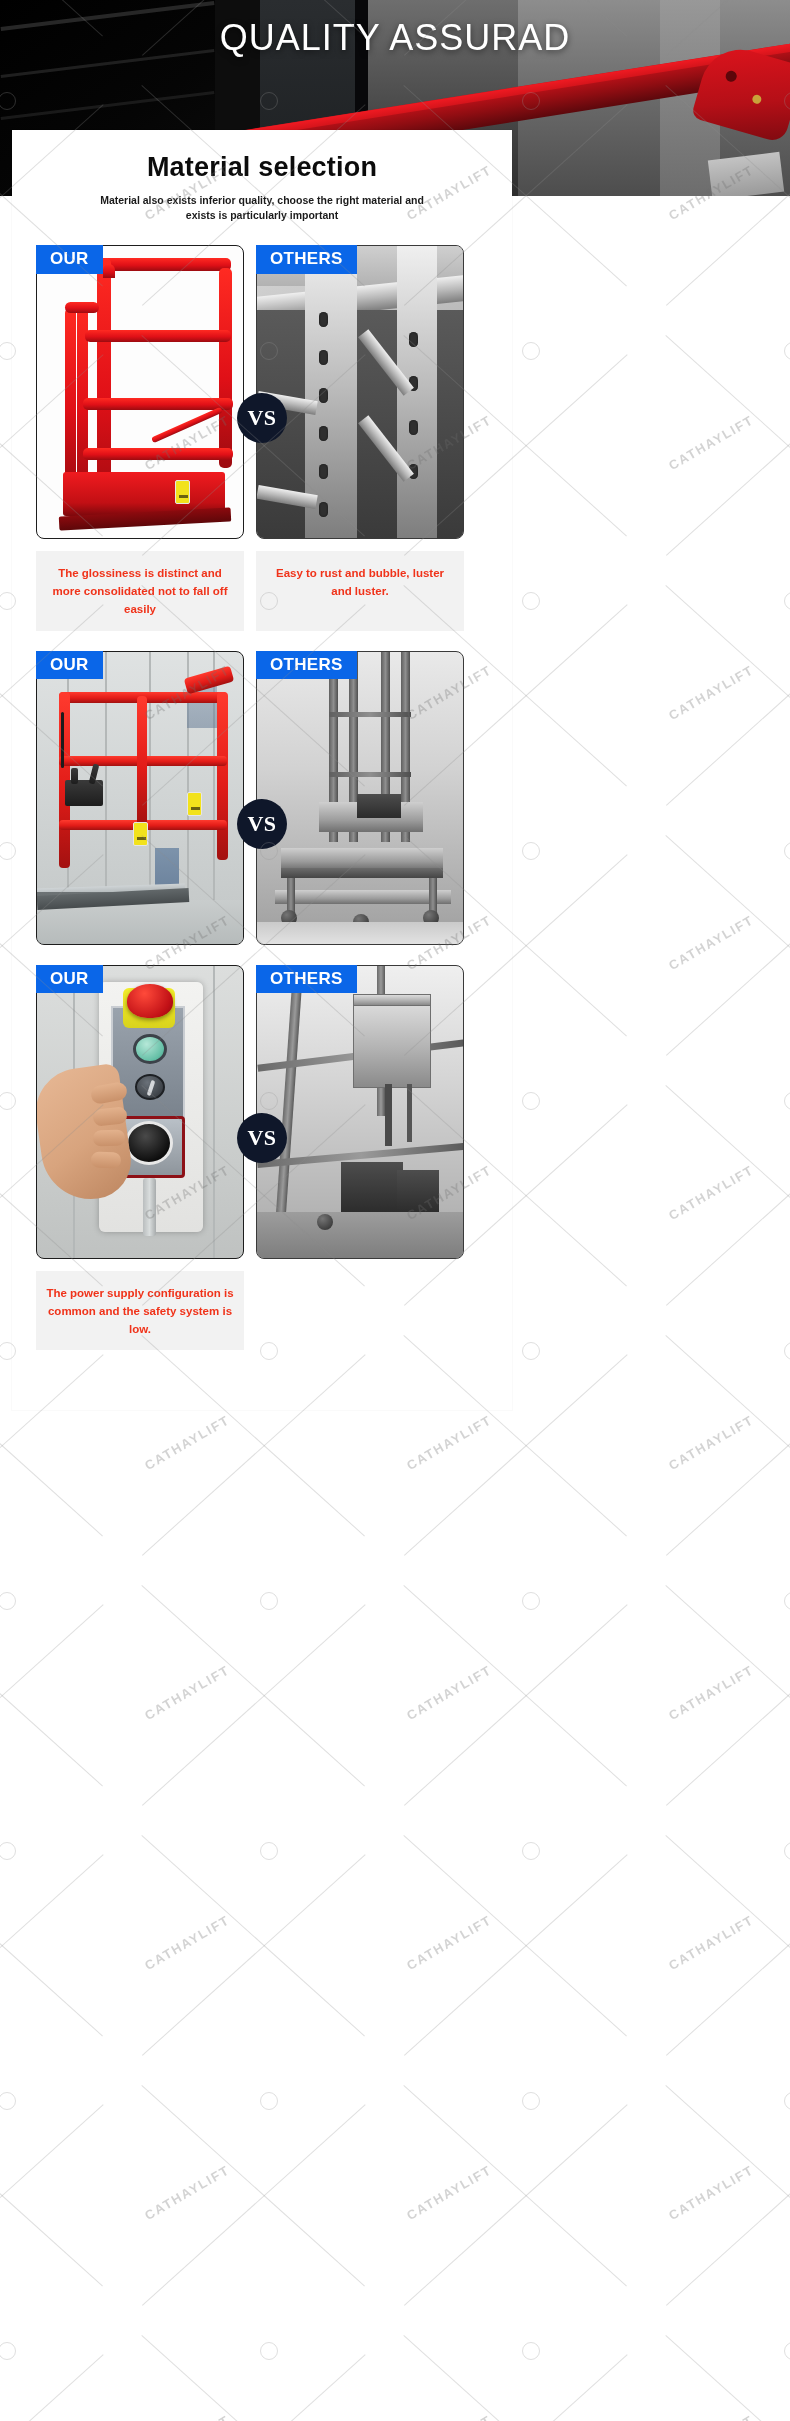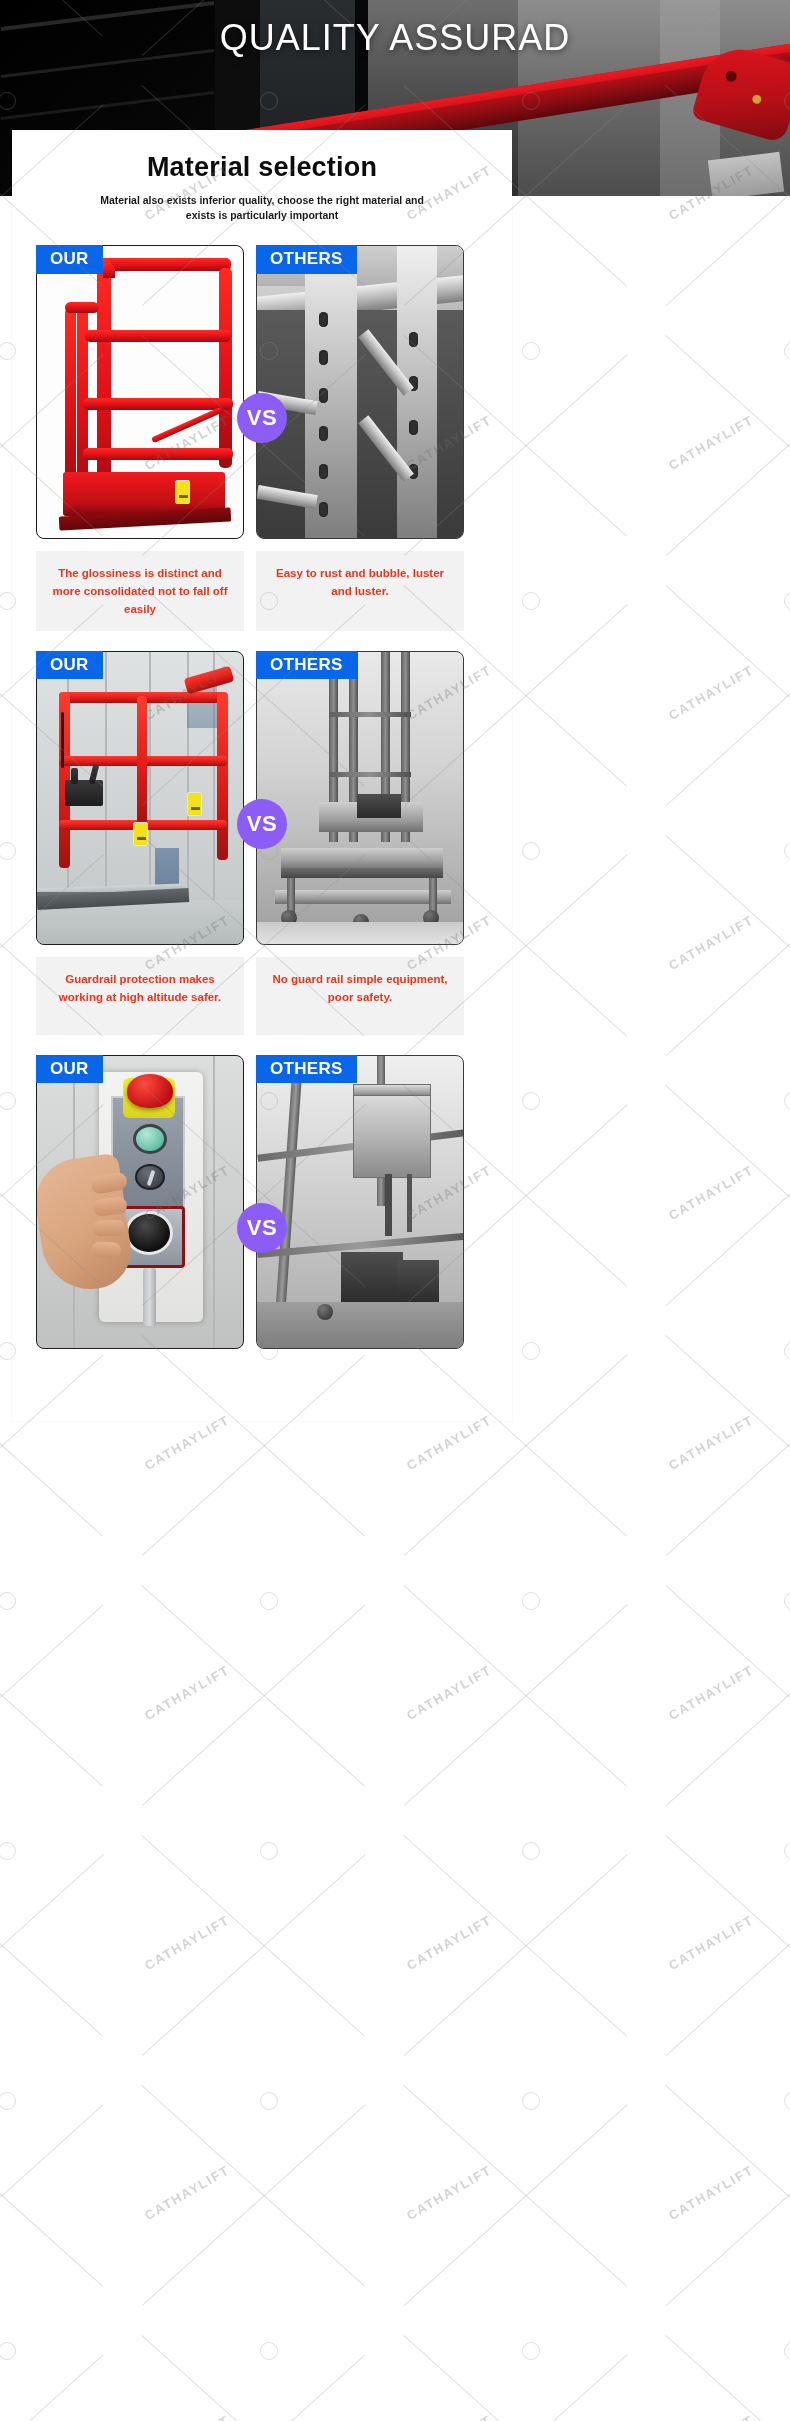--- a/index.html
+++ b/index.html
@@ -263,23 +263,23 @@
     position:absolute; background: linear-gradient(180deg,#dcdcdc 0%,#b2b2b2 55%,#8a8a8a 100%);
     border:1px solid #6f6f6f;
   }
   .frame-tube { position:absolute; background: linear-gradient(90deg,#6a6a6a,#9a9a9a,#5a5a5a); }
   .batt { position:absolute; background: linear-gradient(180deg,#4d4d4d,#2b2b2b); }
 
   
   .vs {
     position: absolute; left: 50%; transform: translateX(-50%);
     top: 148px; width: 50px; height: 50px; border-radius: 50%;
-    background: #8b5cf6; color: #fff; z-index: 8;
+    background: #0f172a; color: #fff; z-index: 8;
     display: flex; align-items: center; justify-content: center;
-    font-size: 22px; font-weight: 600; letter-spacing: .5px;
+    font-size: 22px; font-weight: 600; letter-spacing: .5px; font-family: Liberation Serif, serif;
   }
 
   
   .captions { display: flex; gap: 12px; margin-top: 12px; }
   .caption {
     width: 208px; min-height: 78px; background: #f2f2f2;
     color: #f0331a; font-size: 11.5px; font-weight: 700; line-height: 1.55;
     text-align: center; padding: 14px 10px 12px;
   }
 
@@ -448,24 +448,20 @@
           <div class="mast-rail" style="left:30px;top:226px;width:8px;height:36px;"></div>
           <div class="mast-rail" style="left:172px;top:226px;width:8px;height:36px;"></div>
           <div class="wheel" style="left:24px;top:258px;"></div>
           <div class="wheel" style="left:166px;top:258px;"></div>
           <div class="wheel" style="left:96px;top:262px;"></div>
           <div style="position:absolute;left:0;bottom:0;width:208px;height:22px;background:linear-gradient(180deg,#cacaca,#e2e2e2);"></div>
         </div>
       </div>
     </div>
     <div class="vs">VS</div>
-    <div class="captions">
-      <div class="caption">Guardrail protection makes working at high altitude safer.</div>
-      <div class="caption">No guard rail simple equipment, poor safety.</div>
-    </div>
   </div>
 
   <div class="row">
     <div class="panes">
 
       <div class="pane">
         <div class="badge">OUR</div>
         <div class="photo ph-panel">
           <div class="wall-seam" style="left:36px;"></div>
           <div class="wall-seam" style="left:176px;"></div>
@@ -499,20 +495,21 @@
           <div style="position:absolute;left:150px;top:118px;width:5px;height:58px;background:#555;"></div>
           <div class="batt" style="left:84px;top:196px;width:62px;height:52px;"></div>
           <div class="batt" style="left:140px;top:204px;width:42px;height:44px;"></div>
           <div style="position:absolute;left:0;bottom:0;width:208px;height:46px;background:linear-gradient(180deg,#9d9d9d,#7e7e7e);"></div>
           <div class="wheel" style="left:60px;bottom:28px;"></div>
         </div>
       </div>
     </div>
     <div class="vs">VS</div>
     <div class="captions">
+      <div class="caption">The power supply configuration is common and the safety system is low.</div>
     </div>
   </div>
 
 </div>
 
 <div class="wm-layer" id="wmLayer">
     <div class="wmline" style="left: -120px; top: -165px; width: 300px; transform: rotate(42deg);"></div>
     <div class="wmline" style="left: -120px; top: 55px; width: 300px; transform: rotate(-42deg);"></div>
     <div class="wmline" style="left: 142px; top: -165px; width: 300px; transform: rotate(42deg);"></div>
     <div class="wmline" style="left: 142px; top: 55px; width: 300px; transform: rotate(-42deg);"></div>

